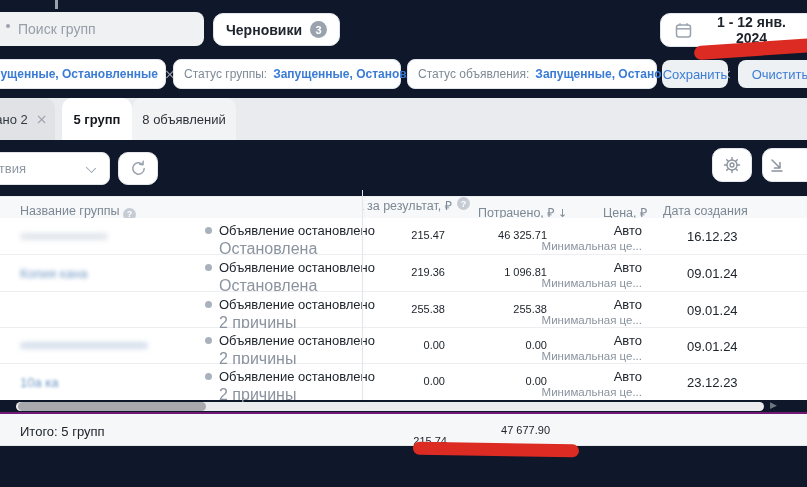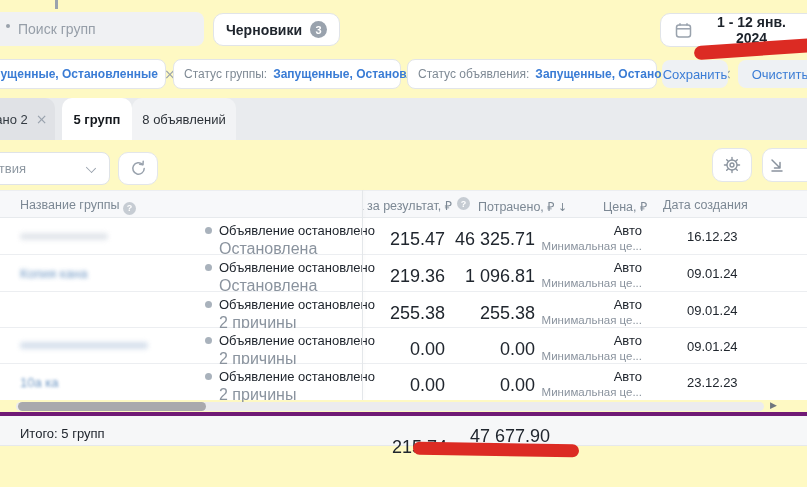--- a/index.html
+++ b/index.html
@@ -1,19 +1,19 @@
 <!DOCTYPE html>
 <html><head>
 <meta charset="utf-8">
 <style>
   * { margin:0; padding:0; box-sizing:border-box; }
   html,body { background:#fff; }
   .page {
     position:relative; width:807px; height:487px; overflow:hidden;
-    background:#fef9c3; font-family:"Liberation Sans", sans-serif;
+    background:#0f172a; font-family:"Liberation Sans", sans-serif;
     font-size:13px; color:#20262e;
   }
   
   .search-input {
     position:absolute; left:-30px; top:12px; width:234px; height:34px;
     background:#f0f1f3; border:none; border-radius:8px;
     padding:0 12px 0 48px; font:14px "Liberation Sans",sans-serif; color:#20262e; outline:none;
   }
   .search-input::placeholder { color:#969ea8; }
   .search-dot { position:absolute; left:6px; top:24px; width:4px; height:4px; border-radius:50%; background:#9aa2ac; }
@@ -64,21 +64,21 @@
   .chev { position:absolute; right:14px; top:11px; width:8px; height:8px;
           border-right:1.6px solid #99a2ad; border-bottom:1.6px solid #99a2ad; transform:rotate(45deg) scaleY(.8); }
   .icon-btn {
     position:absolute; background:#fff; border:1px solid #e3e6ea; border-radius:10px;
     display:flex; align-items:center; justify-content:center; cursor:pointer;
   }
   .b-refresh { left:118px; top:152px; width:40px; height:33px; }
   .b-gear    { left:712px; top:148px; width:40px; height:34px; }
   .b-export  { left:762px; top:148px; width:56px; height:34px; }
   
-  .thead { position:absolute; left:0; top:190px; width:807px; height:28px;
+  .thead { position:absolute; left:0; top:196px; width:807px; height:28px;
            background:#f7f8fa; border-top:1px solid #eceef1; border-bottom:1px solid #e7eaed; }
   .th { position:absolute; top:7px; color:#7c8894; font-size:12.5px; white-space:nowrap; }
   .help {
     display:inline-flex; width:13px; height:13px; border-radius:50%; background:#c6ccd3; color:#fff;
     font-size:9px; font-weight:700; align-items:center; justify-content:center; vertical-align:-2px; cursor:pointer;
   }
   .clipwrap { position:absolute; left:362px; top:190px; width:112px; height:28px; overflow:hidden; }
   .clipwrap .th-in { position:absolute; right:22px; top:7px; color:#7c8894; font-size:12.5px; white-space:nowrap; }
   .clipwrap .help { position:absolute; right:4px; top:7px; }
   .sort { color:#7c8894; font-family:"DejaVu Sans",sans-serif; font-size:11px; }
@@ -86,35 +86,35 @@
           box-shadow:1px 0 3px rgba(0,0,0,.04); }
   .row { position:absolute; left:0; width:807px; border-bottom:1px solid #eceef1; background:#fff;padding-left:48px; }
   .cell-name { position:absolute; left:20px; top:0; bottom:0; width:175px; display:flex; align-items:center; }
   .name-link { color:#4a7db5; filter:blur(2px); opacity:.8; white-space:nowrap; cursor:pointer; }
   .smudge { height:7px; border-radius:3px; filter:blur(2.5px); opacity:.75; }
   .status { position:absolute; left:205px; top:5px; }
   .status .main { color:#20262e; font-size:13px; }
   .status .main::before { content:""; display:inline-block; width:7px; height:7px; border-radius:50%;
                           background:#a9b2bc; margin-right:7px; vertical-align:1px; }
   .status .sub { color:#8a939e; font-size:16px; margin:2px 0 0 14px; }
-  .num { position:absolute; top:11px; text-align:right; font-size:18px; color:#20262e; white-space:nowrap; }
+  .num { position:absolute; top:11px; text-align:right; font-size:11px; color:#20262e; white-space:nowrap; }
   .n-cpr   { right:362px; }
-  .n-spent { right:272px; }
+  .n-spent { right:260px; }
   .price { position:absolute; right:165px; top:5px; text-align:right; }
   .price .main { font-size:13px; color:#20262e; }
   .price .sub  { font-size:11.5px; color:#8a939e; margin-top:2px; white-space:nowrap; }
   .created { position:absolute; left:687px; top:11px; font-size:13px; }
   
   .hscroll { position:absolute; left:16px; top:402px; width:748px; height:9px; background:#ececee; border-radius:5px; cursor:pointer; }
   .hthumb  { position:absolute; left:2px; top:0; width:188px; height:9px; background:#a9a9ad; border-radius:5px; cursor:grab; }
   .scroll-arrow { position:absolute; left:770px; top:400px; font-family:"DejaVu Sans",sans-serif;
                   font-size:9px; color:#6f767e; cursor:pointer; }
   
   .tfoot { position:absolute; left:0; top:412px; width:807px; height:34px; background:#f6f7f8;
-           border-top:4px solid #701a75; border-bottom:1px solid #e6e9ec; }
+           border-top:2px solid #701a75; border-bottom:1px solid #e6e9ec; }
   .tfoot .label { position:absolute; left:20px; top:10px; font-size:13px; color:#20262e; }
   .tfoot .num { top:10px; }
   .f-cpr   { right:360px;margin-top:11px; }
   .f-spent { right:257px; }
   
   .marker { position:absolute; background:#dc2b23; border-radius:8px; }
   .mk-date   { left:694px; top:42px; width:124px; height:14px; transform:rotate(-4deg); }
   .mk-totals { left:413px; top:443px; width:166px; height:13px; transform:rotate(1deg); border-radius:7px; }
   .frag { position:absolute; left:55px; top:0; width:3px; height:9px; background:#9aa3ad; }
   svg { display:block; }

